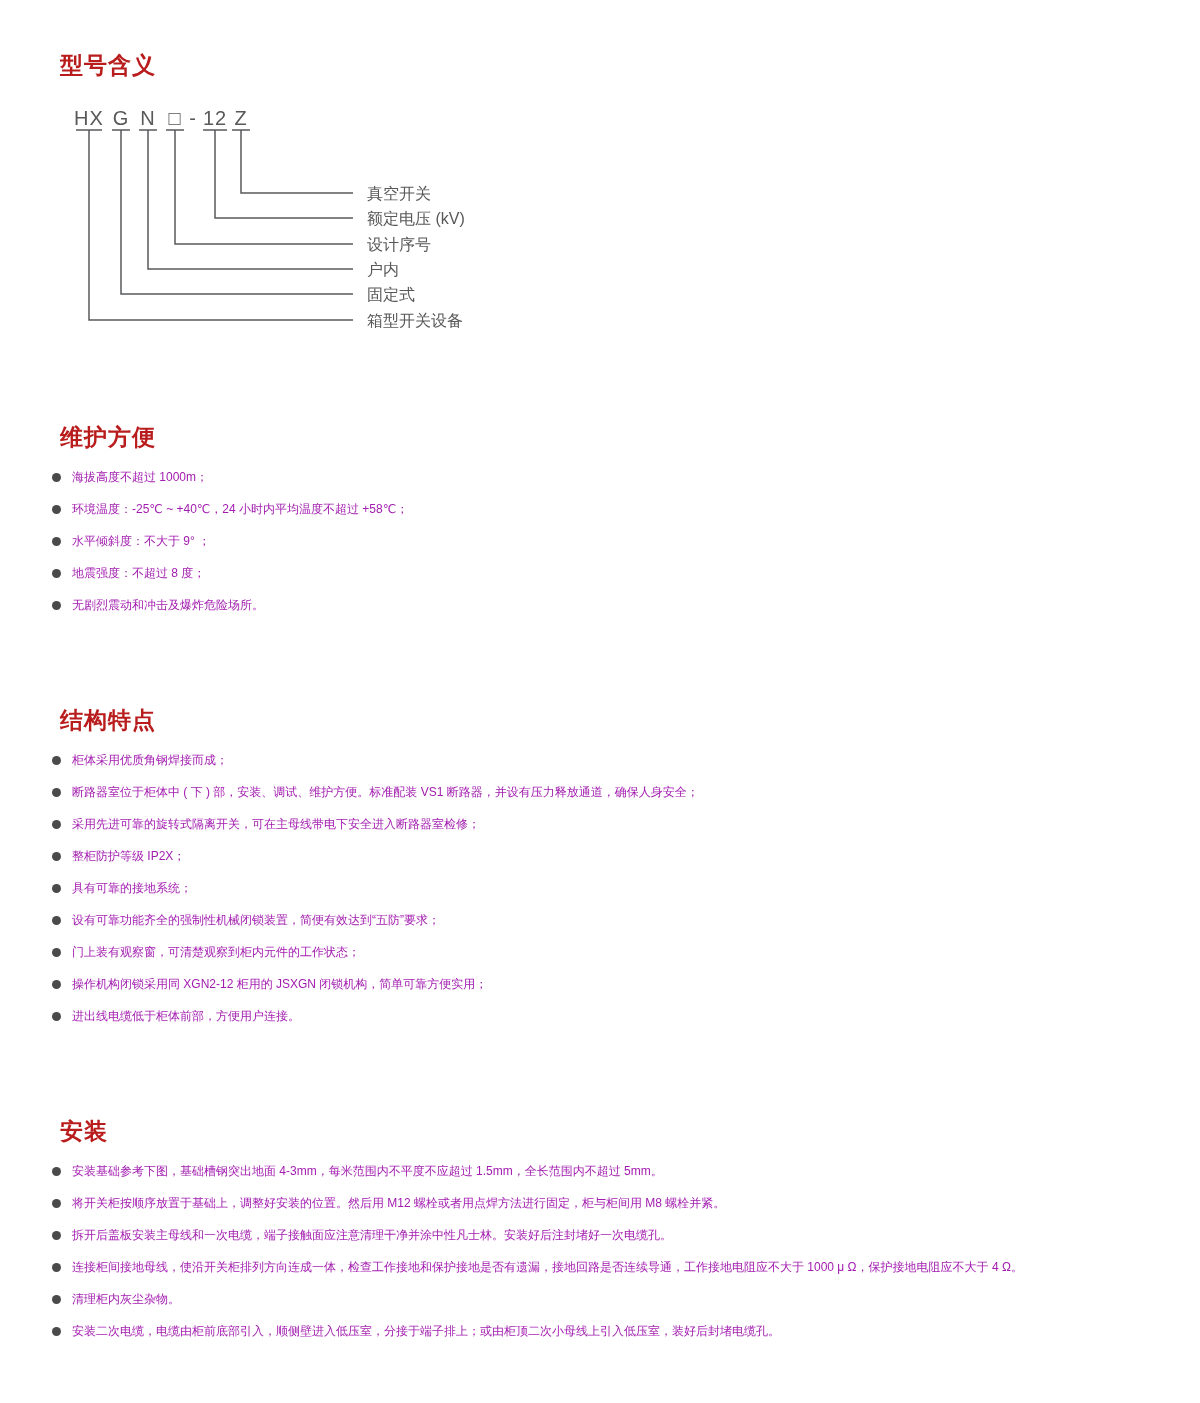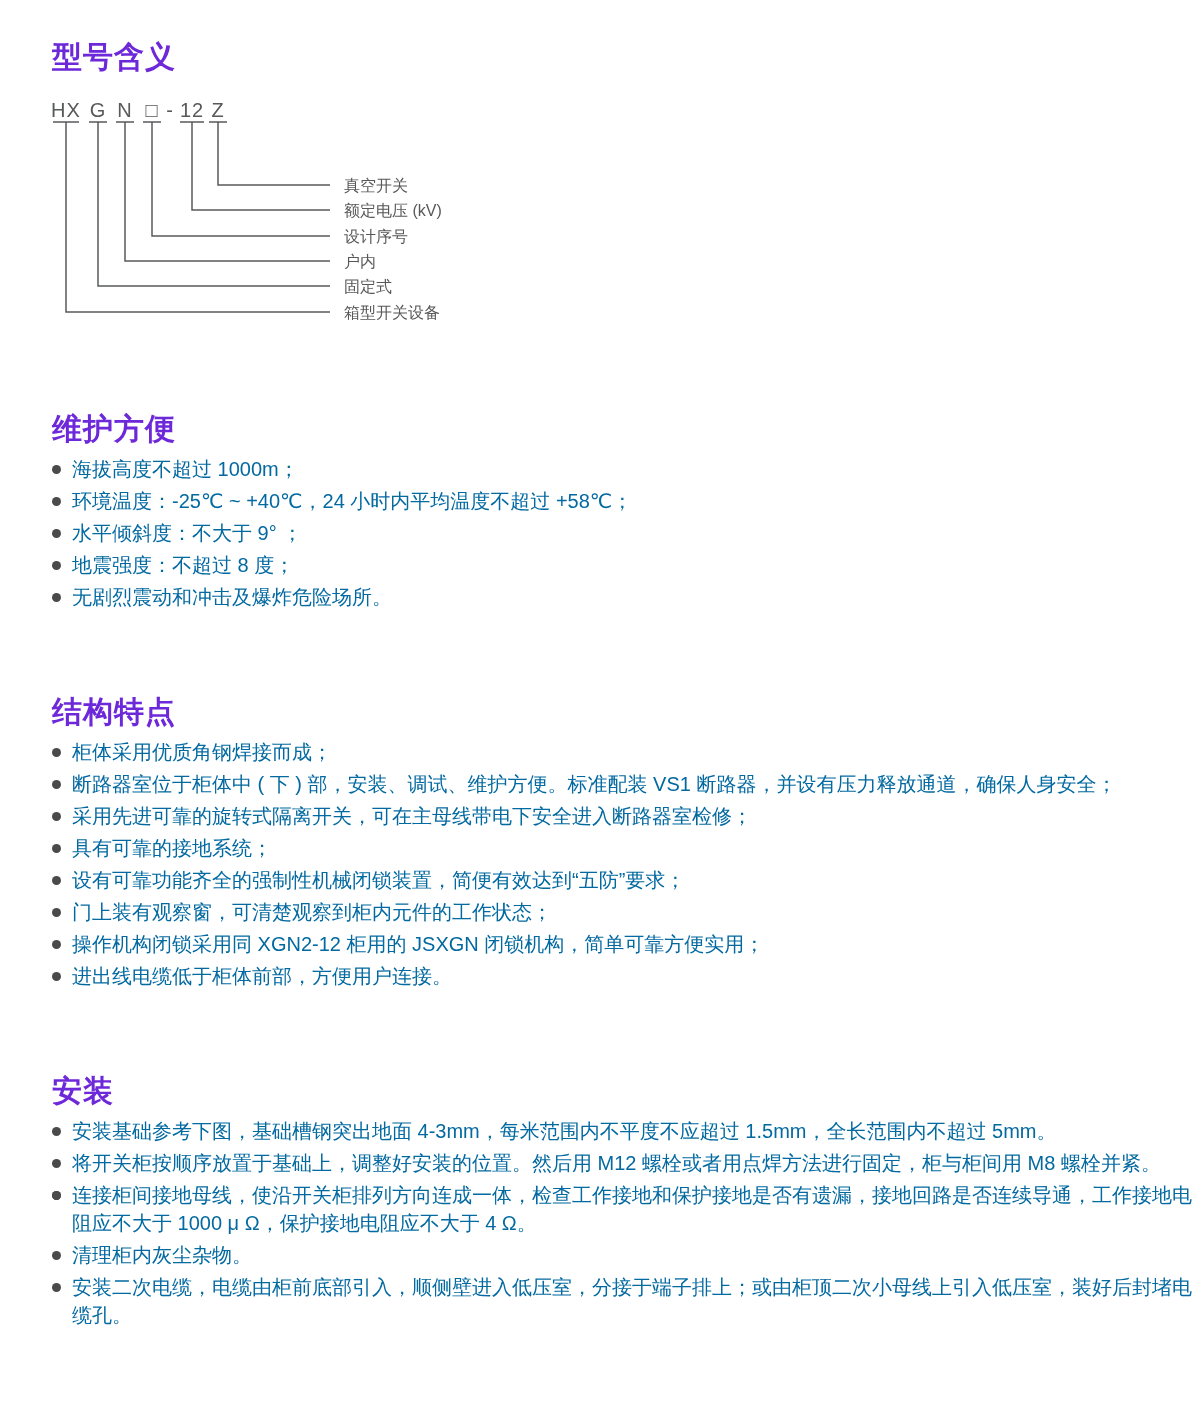--- a/index.html
+++ b/index.html
@@ -7,42 +7,42 @@
   .page {
     position: relative;
     width: 1200px;
     height: 1403px;
     box-sizing: border-box;
     padding: 44px 8px 0 52px;
     background: #ffffff;
     overflow: hidden;
   }
   .sec-title {
-    margin: 0;
-    color: #6d28d9;
-    font-size: 30px;
+    margin: 8px;
+    color: #b91c1c;
+    font-size: 23px;
     line-height: 26px;
     font-weight: 600;
     letter-spacing: 1px;
   }
   .mt-16 { margin-top: 16px; }
   .mt-88 { margin-top: 88px; }
-  .diagram { position: relative; margin-top: 28px; height: 302px; }
+  .diagram { position: relative; margin-top: 28px; height: 302px; margin-left: 23px; }
   .diagram svg { display: block; }
   .code-text { font-size: 20px; fill: #58595b; letter-spacing: 1px; }
   .label-text { font-size: 16px; fill: #595757; }
   .diag-stroke { stroke: #58595b; stroke-width: 1.5; fill: none; }
   .bullets { list-style: none; margin: 13px 0 0 0; padding: 0; max-width: 1140px; }
   .bullets li {
     position: relative;
     padding-left: 20px;
     margin: 0 0 4px 0;
-    font-size: 20px;
+    font-size: 12px;
     line-height: 28px;
-    color: #0369a1;
+    color: #a21caf;
   }
   .bullets li .dot {
     position: absolute;
     left: 0;
     top: 10px;
     width: 9px;
     height: 9px;
     border-radius: 50%;
     background: #4a4a4a;
   }
@@ -100,33 +100,34 @@
       <li><span class="dot"></span><span>无剧烈震动和冲击及爆炸危险场所。</span></li>
     </ul>
   </section>
 
   <section>
     <h2 class="sec-title mt-88">结构特点</h2>
     <ul class="bullets">
       <li><span class="dot"></span><span>柜体采用优质角钢焊接而成；</span></li>
       <li><span class="dot"></span><span>断路器室位于柜体中 ( 下 ) 部，安装、调试、维护方便。标准配装 VS1 断路器，并设有压力释放通道，确保人身安全；</span></li>
       <li><span class="dot"></span><span>采用先进可靠的旋转式隔离开关，可在主母线带电下安全进入断路器室检修；</span></li>
+      <li><span class="dot"></span><span>整柜防护等级 IP2X；</span></li>
       <li><span class="dot"></span><span>具有可靠的接地系统；</span></li>
       <li><span class="dot"></span><span>设有可靠功能齐全的强制性机械闭锁装置，简便有效达到“五防”要求；</span></li>
       <li><span class="dot"></span><span>门上装有观察窗，可清楚观察到柜内元件的工作状态；</span></li>
       <li><span class="dot"></span><span>操作机构闭锁采用同 XGN2-12 柜用的 JSXGN 闭锁机构，简单可靠方便实用；</span></li>
       <li><span class="dot"></span><span>进出线电缆低于柜体前部，方便用户连接。</span></li>
     </ul>
   </section>
 
   <section>
     <h2 class="sec-title mt-88">安装</h2>
     <ul class="bullets">
       <li><span class="dot"></span><span>安装基础参考下图，基础槽钢突出地面 4-3mm，每米范围内不平度不应超过 1.5mm，全长范围内不超过 5mm。</span></li>
       <li><span class="dot"></span><span>将开关柜按顺序放置于基础上，调整好安装的位置。然后用 M12 螺栓或者用点焊方法进行固定，柜与柜间用 M8 螺栓并紧。</span></li>
-      <li><span class="dot"></span></li>
+      <li><span class="dot"></span><span>拆开后盖板安装主母线和一次电缆，端子接触面应注意清理干净并涂中性凡士林。安装好后注封堵好一次电缆孔。</span></li>
       <li><span class="dot"></span><span>连接柜间接地母线，使沿开关柜排列方向连成一体，检查工作接地和保护接地是否有遗漏，接地回路是否连续导通，工作接地电阻应不大于 1000 μ Ω，保护接地电阻应不大于 4 Ω。</span></li>
       <li><span class="dot"></span><span>清理柜内灰尘杂物。</span></li>
       <li><span class="dot"></span><span>安装二次电缆，电缆由柜前底部引入，顺侧壁进入低压室，分接于端子排上；或由柜顶二次小母线上引入低压室，装好后封堵电缆孔。</span></li>
     </ul>
   </section>
 
 </div>
 
 </body></html>

